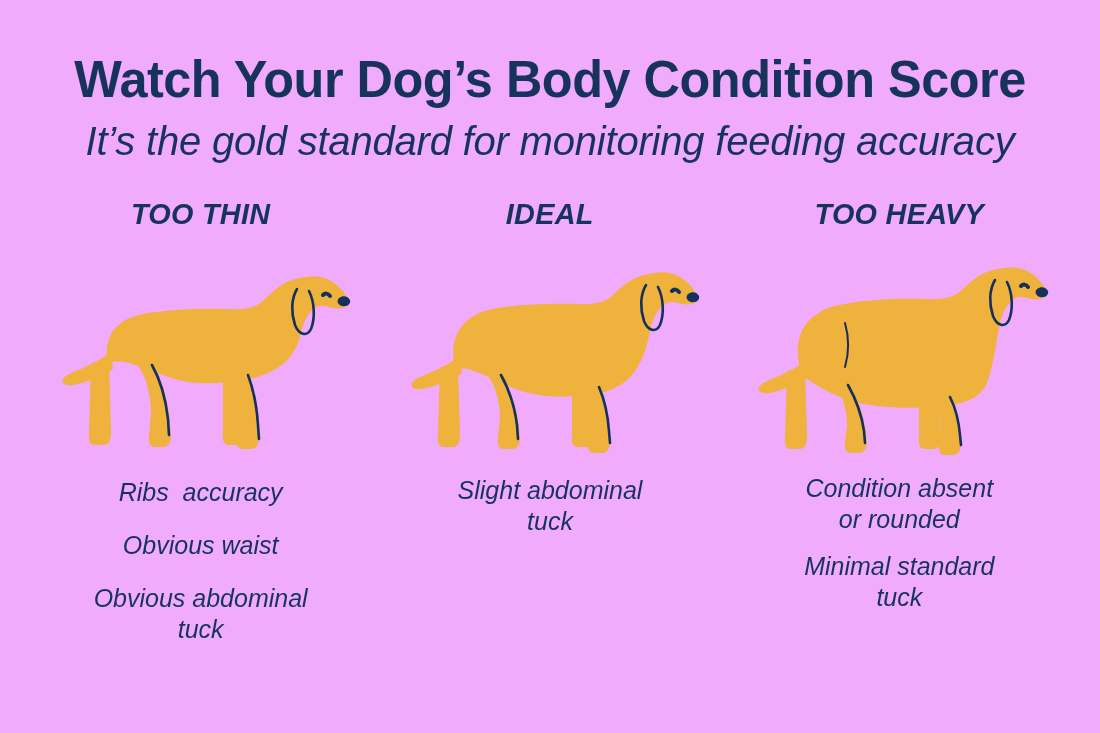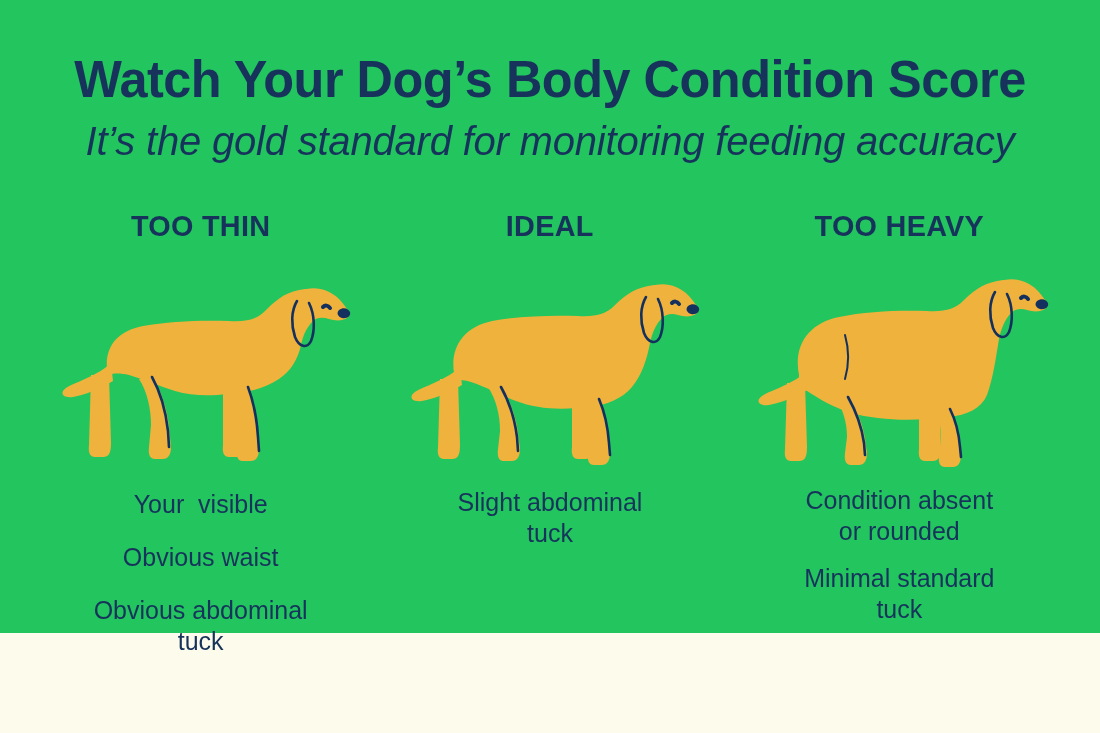--- a/index.html
+++ b/index.html
@@ -9,22 +9,22 @@
   body {
     width: 1100px;
     height: 733px;
     background: #FDFBEB;
     font-family: "Liberation Sans", sans-serif;
     overflow: hidden;
   }
   .infographic {
     position: relative;
     width: 1100px;
-    height: 633px;
-    background: #22c55e;
+    height: 733px;
+    background: #f0abfc;
     box-sizing: border-box;
   }
 
   
   .header {
     padding-top: 52px;
     text-align: center;
   }
   .title {
     margin: 0;
@@ -42,23 +42,24 @@
     line-height: 1.1;
     font-weight: 400;
     color: #17335C;
     letter-spacing: -0.2px;
     font-style: italic;
   }
 
   
   .columns {
     display: flex;
-    margin-top: 46px;
+    margin-top: 34px;
     padding: 0 26px;
     box-sizing: border-box;
+    font-style: italic;
   }
   .column {
     flex: 1 1 0;
     display: flex;
     flex-direction: column;
     align-items: center;
   }
   .col-heading {
     font-size: 30px;
     font-weight: 700;
@@ -160,21 +161,21 @@
             <path d="M101 114 C110 130 115 150 117 168 L118 184"></path>
 
             <path d="M197 124 C203 140 206 158 207 174 L208 188"></path>
           </g>
 
           <path d="M288 47 C292 44 297 45 299 49 C300 53 296 56 291 55 C287 54 285 50 288 47 Z" fill="#14305E"></path>
         </svg>
       </div>
 
       <div class="notes">
-        <p class="note">Your  visible</p>
+        <p class="note">Ribs  accuracy</p>
         <p class="note">Obvious waist</p>
         <p class="note">Obvious abdominal
 tuck</p>
       </div>
     </div>
 
     <div class="column column-ideal">
       <div class="col-heading">IDEAL</div>
 
       <div class="dog-wrap">

